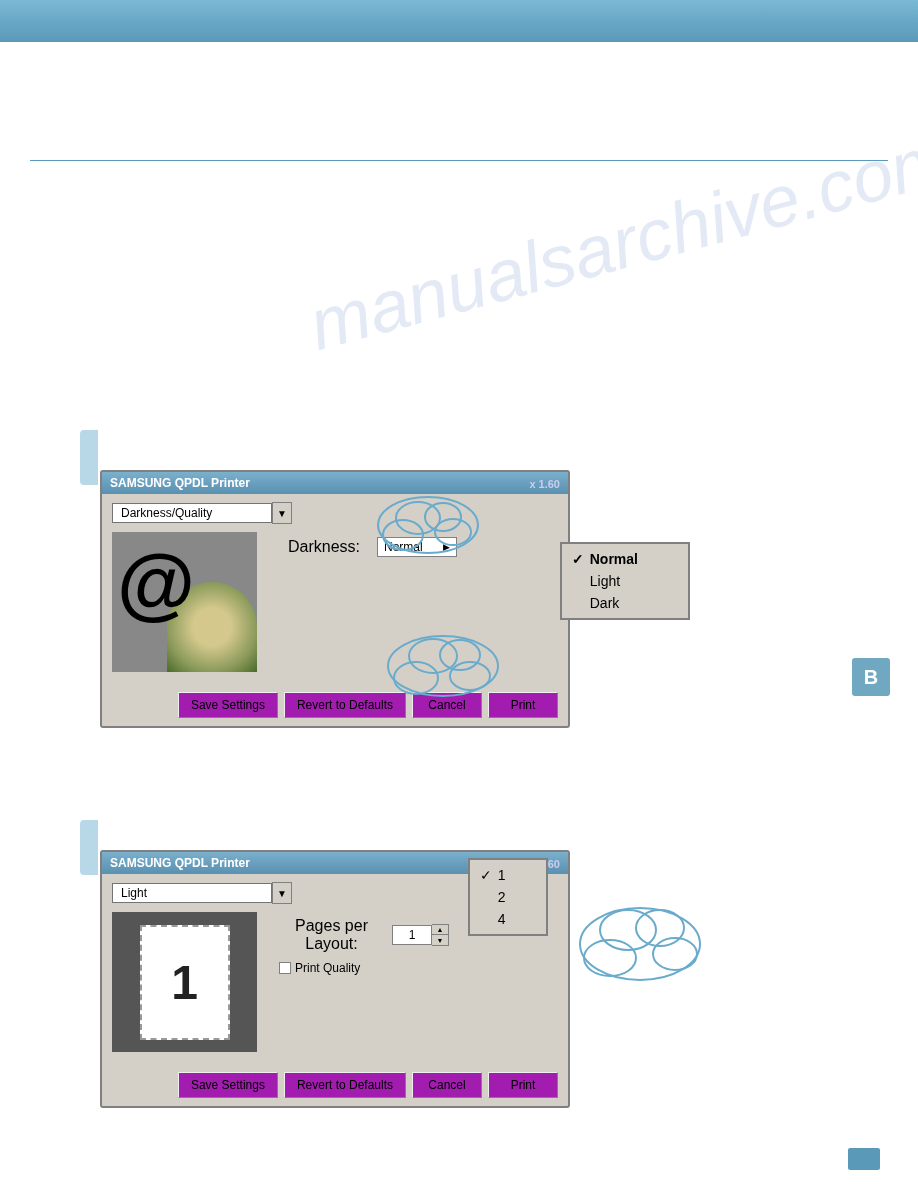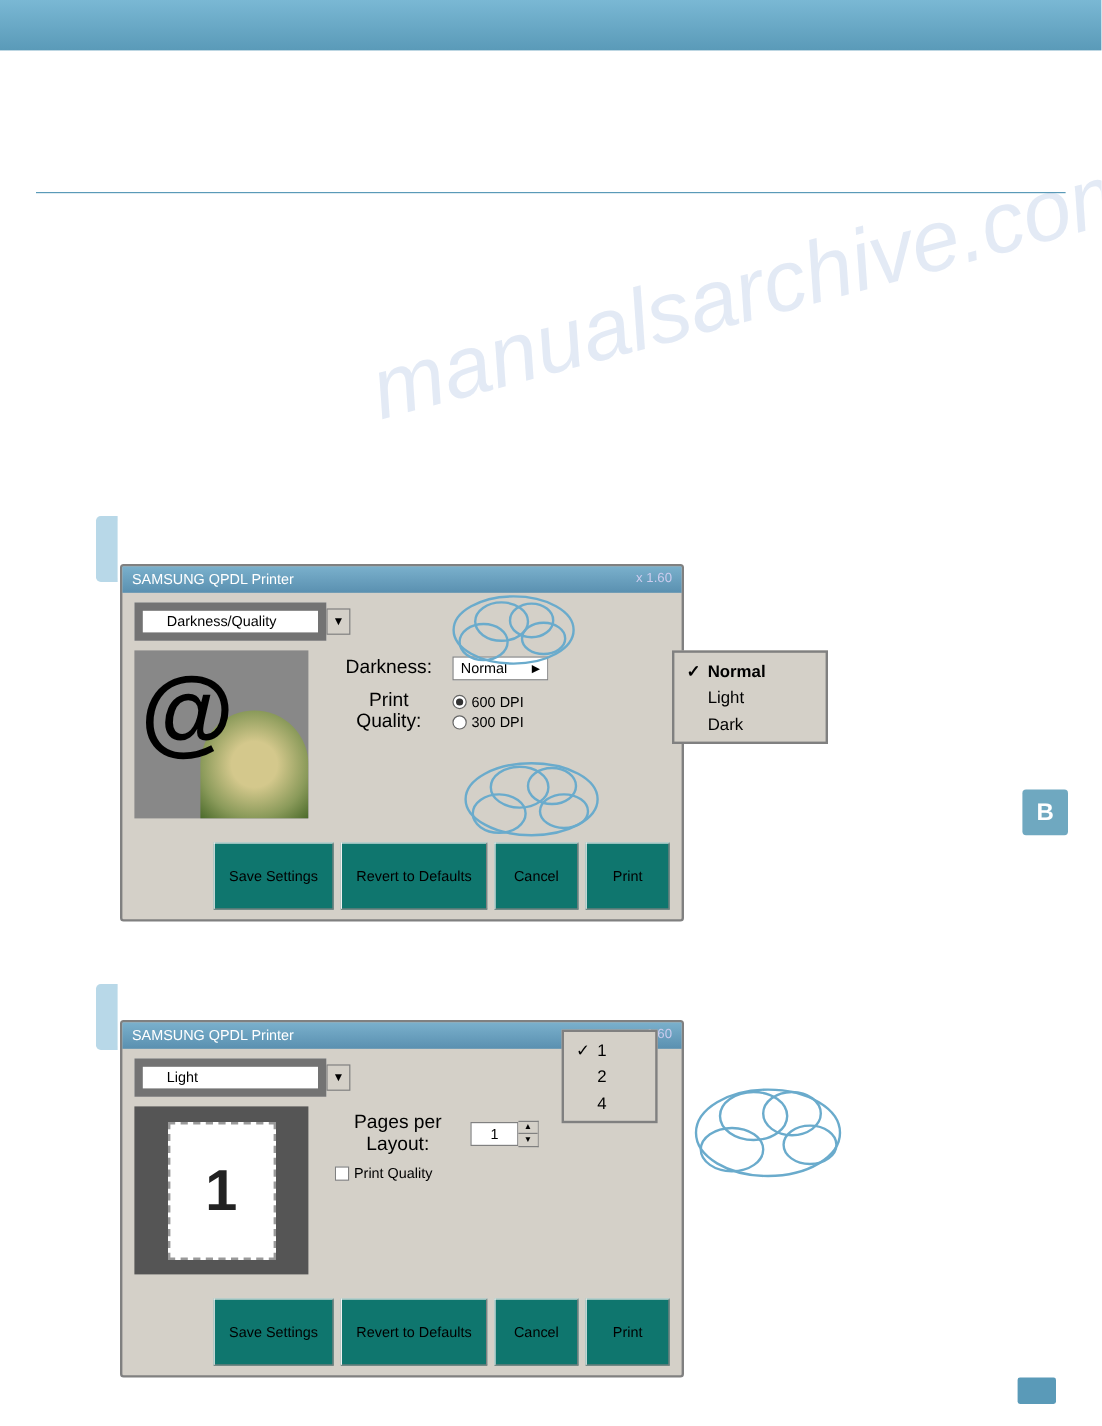--- a/index.html
+++ b/index.html
@@ -92,43 +92,43 @@
       background: #d4d0c8;
       border: 2px solid #808080;
       border-radius: 3px;
       z-index: 10;
     }
     .dialog-titlebar {
       background: linear-gradient(to bottom, #7ab0cc, #5a90b0);
       color: white;
       padding: 4px 8px;
       font-size: 12px;
-      font-weight: normal;
+      font-weight: bold;
       display: flex;
       justify-content: space-between;
-      align-items: flex-start;
+      align-items: flex-end;
     }
     .dialog-titlebar-right {
       font-size: 11px;
       color: #cce;
     }
     .dialog-body {
       padding: 8px 10px;
     }
 
     
     .dropdown-row {
       display: flex;
       align-items: center;
       margin-bottom: 8px;
     }
     .dropdown-select {
       background: white;
-      border: 7px solid #737373;
-      padding: 2px 20px;
+      border: 1px solid #737373;
+      padding: 2px 8px;
       font-size: 12px;
       width: 160px;
       display: flex;
       align-items: center;
       justify-content: space-between;
       text-align: center;
     }
     .dropdown-arrow {
       background: #d4d0c8;
       border: 1px solid #808080;
@@ -229,25 +229,25 @@
 
     
     .dialog-footer {
       display: flex;
       justify-content: flex-end;
       gap: 6px;
       padding: 6px 10px 8px;
       clear: both;
     }
     .btn {
-      background: #0f766e;
+      background: #a21caf;
       border: 1px solid #808080;
       border-top-color: #f0f0f0;
       border-left-color: #f0f0f0;
-      padding: 20px 12px;
+      padding: 5px 12px;
       font-size: 12px;
       cursor: pointer;
       min-width: 70px;
       text-align: center;
     }
     .btn-save {
       min-width: 90px;
     }
 
     
@@ -420,33 +420,20 @@
       <div class="settings-area">
 
         <div class="setting-row">
           <span class="setting-label">Darkness:</span>
           <div class="setting-value-box">
             <span>Normal</span>
             <span style="font-size:9px;">▶</span>
           </div>
         </div>
 
-        <div class="setting-row">
-          <span class="setting-label">Print Quality:</span>
-          <div class="radio-group">
-            <div class="radio-item">
-              <div class="radio-circle checked"></div>
-              <span>600 DPI</span>
-            </div>
-            <div class="radio-item">
-              <div class="radio-circle"></div>
-              <span>300 DPI</span>
-            </div>
-          </div>
-        </div>
       </div>
     </div>
   </div>
 
   <div class="dialog-footer">
     <button class="btn btn-save">Save Settings</button>
     <button class="btn" style="min-width:120px;">Revert to Defaults</button>
     <button class="btn">Cancel</button>
     <button class="btn">Print</button>
   </div>

